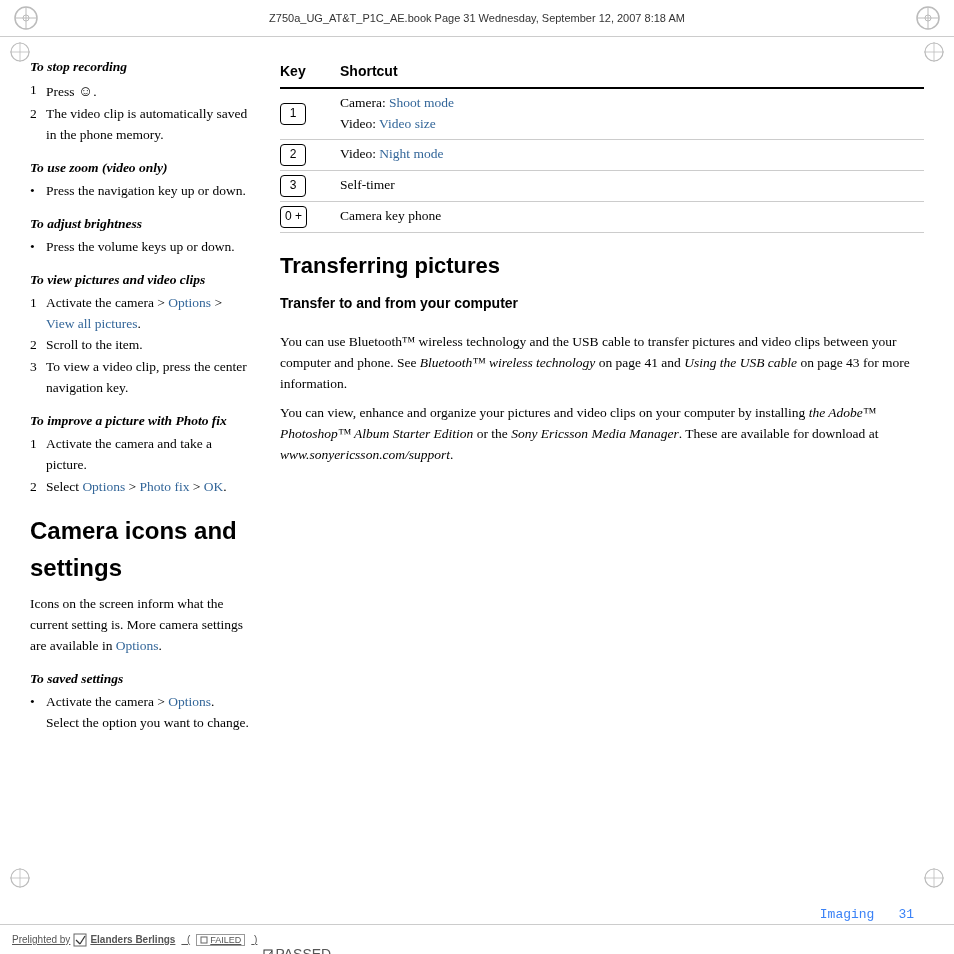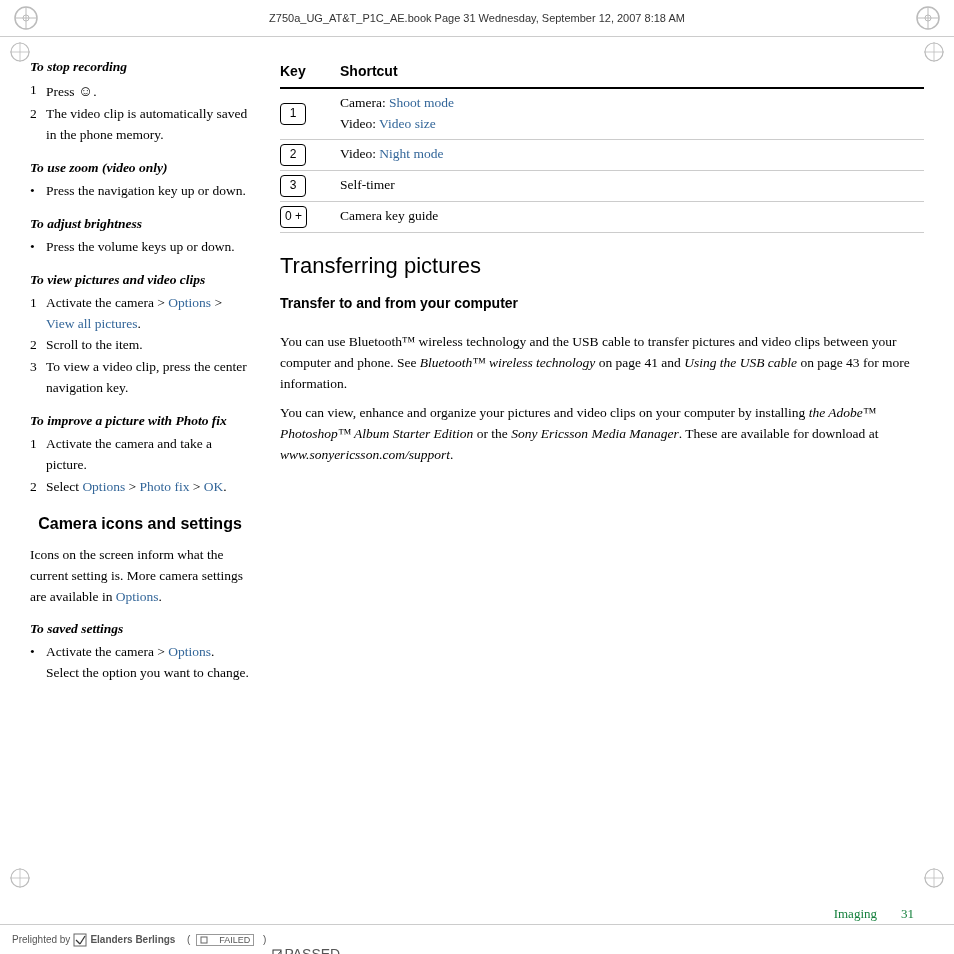--- a/index.html
+++ b/index.html
@@ -68,25 +68,24 @@
       margin-bottom: 2px;
       margin-top: 12px;
     }
     .italic-heading:first-child {
       margin-top: 0;
     }
 
     
     .section-heading {
       font-family: Arial, sans-serif;
-      font-size: 16px;
+      font-size: 24px;
       font-weight: bold;
       margin-bottom: 8px;
       margin-top: 14px;
-      text-align: center;
     }
 
     
     .numbered-list {
       list-style: none;
       padding-left: 0;
       margin-bottom: 6px;
     }
     .numbered-list li {
       display: flex;
@@ -175,56 +174,57 @@
 
     
     .footer {
       position: absolute;
       bottom: 32px;
       right: 0;
       left: 0;
       display: flex;
       justify-content: flex-end;
       padding-right: 40px;
-      font-family: Liberation Serif, serif;
+      font-family: Liberation Mono, monospace;
       font-size: 13px;
-      color: #15803d;
+      color: #3b82f6;
       align-items: center;
     }
 
     
     .bottom-bar {
       position: absolute;
       bottom: 0;
       left: 0;
       right: 0;
       height: 30px;
       background: #fff;
       border-top: 1px solid #ccc;
       display: flex;
       align-items: center;
       padding: 0 12px;
       gap: 6px;
       font-size: 10px;
       font-family: Arial, sans-serif;
       color: #555;
+      text-decoration: underline;
     }
     .preflight-logo {
       display: flex;
       align-items: center;
       gap: 3px;
       font-size: 10px;
     }
     .failed-box {
       border: 1px solid #999;
       padding: 0 3px;
       font-size: 9px;
       display: inline-flex;
       align-items: center;
-      gap: 11px;
+      gap: 2px;
       justify-content: center;
     }
     .passed-box {
       display: inline-flex;
       align-items: center;
       gap: 2px;
       font-size: 14px;
       margin-top: 28px;
     }
 
@@ -359,26 +359,26 @@
         <tr>
           <td>
             <span class="key-badge">3</span>
           </td>
           <td>Self-timer</td>
         </tr>
         <tr>
           <td>
             <span class="key-badge">0 +</span>
           </td>
-          <td>Camera key guide</td>
+          <td>Camera key phone</td>
         </tr>
       </tbody>
     </table>
 
-    <div style="font-family: Arial, sans-serif; font-size: 22px; font-weight: normal; margin-bottom: 10px;">Transferring pictures</div>
+    <div style="font-family: Arial, sans-serif; font-size: 22px; font-weight: bold; margin-bottom: 10px;">Transferring pictures</div>
 
     <div class="sub-heading">Transfer to and from your computer</div>
 
     <div class="paragraph">
       You can use Bluetooth™ wireless technology and the USB cable to transfer pictures and video clips between your computer and phone. See <span class="italic">Bluetooth™ wireless technology</span> on page 41 and <span class="italic">Using the USB cable</span> on page 43 for more information.
     </div>
 
     <div class="paragraph">
       You can view, enhance and organize your pictures and video clips on your computer by installing <span class="italic">the Adobe™ Photoshop™ Album Starter Edition</span> or the <span class="italic">Sony Ericsson Media Manager</span>. These are available for download at <span class="italic">www.sonyericsson.com/support</span>.
     </div>

